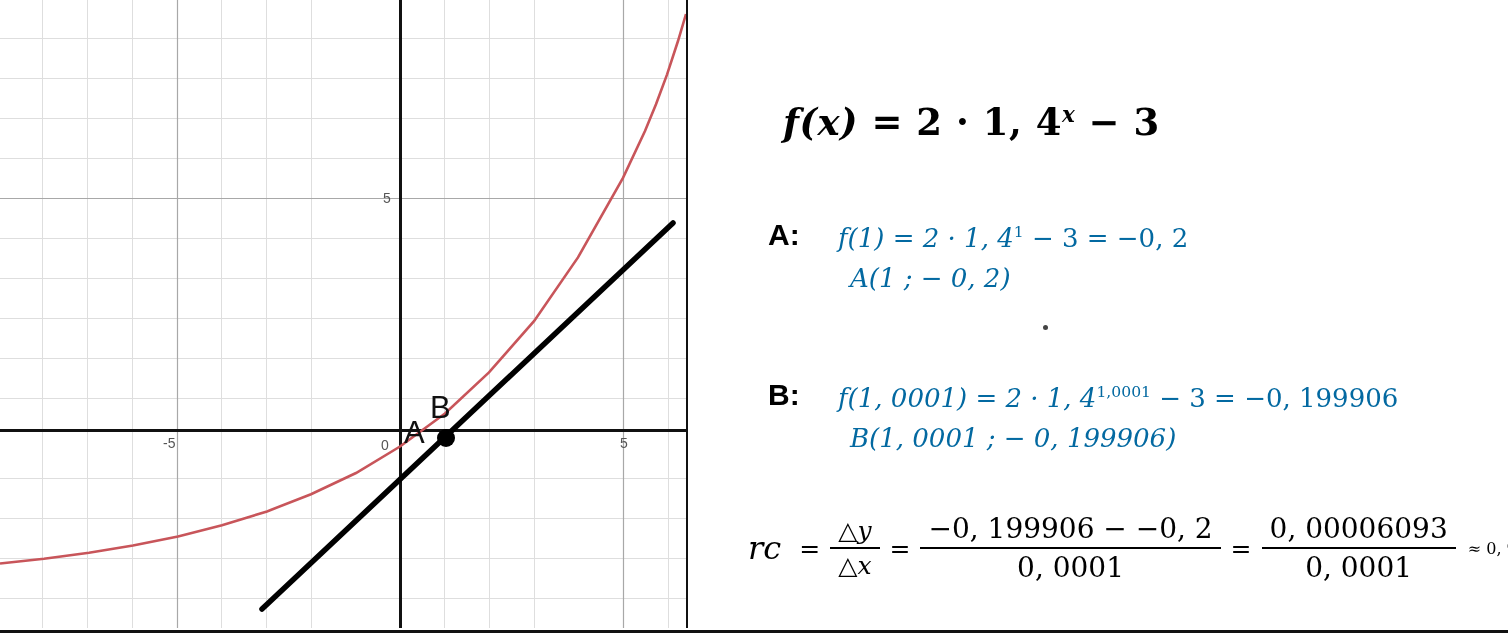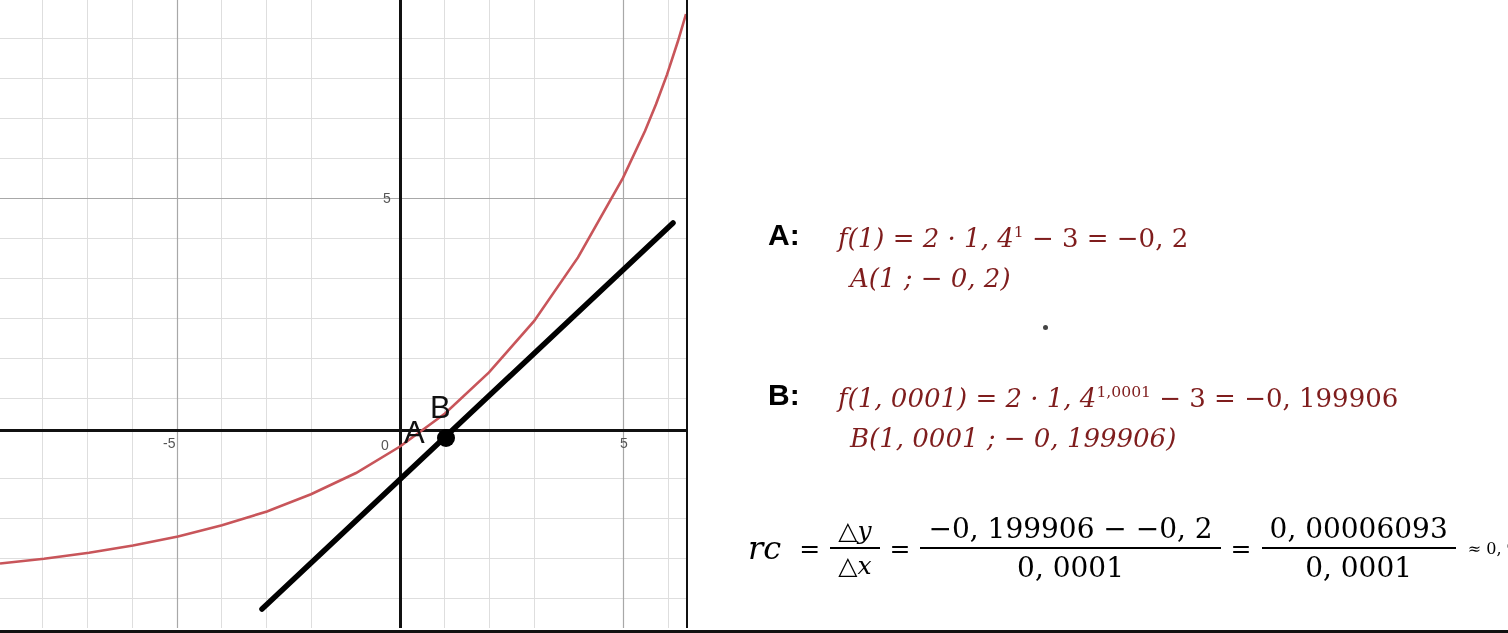--- a/index.html
+++ b/index.html
@@ -89,21 +89,21 @@
     top: 0;
     font-family: "Liberation Sans", sans-serif;
     font-size: 30px;
     font-weight: 700;
     color: #000;
   }
   .lines {
     margin-left: 70px;
     font-family: "DejaVu Serif", serif;
     font-size: 26px;
-    color: #7f1d1d;
+    color: #0369a1;
     line-height: 1.55;
     white-space: nowrap;
   }
   .lines .it { font-style: italic; }
   .lines sup { font-size: 0.6em; vertical-align: super; }
   .line2 { margin-left: 12px; }
 
   .dot-mark {
     position: absolute;
     left: 355px;
@@ -223,20 +223,25 @@
 
       <circle cx="446" cy="438" r="9" fill="#000"></circle>
 
       <text class="pt-label" x="404" y="443">A</text>
       <text class="pt-label" x="430" y="418">B</text>
     </svg>
   </div>
 
   <div class="math-panel">
 
+    <div class="formula-main">
+      <span class="it">f(x)</span>
+      <span>= 2 · 1, 4</span><sup>x</sup>
+      <span>− 3</span>
+    </div>
 
     <div class="blockA">
       <div class="tag">A:</div>
       <div class="lines">
         <div>
           <span class="it">f(1) = 2 · 1, 4</span><sup>1</sup>
           <span>− 3 = −0, 2</span>
         </div>
         <div class="line2 it">A(1 ;  − 0, 2)</div>
       </div>

